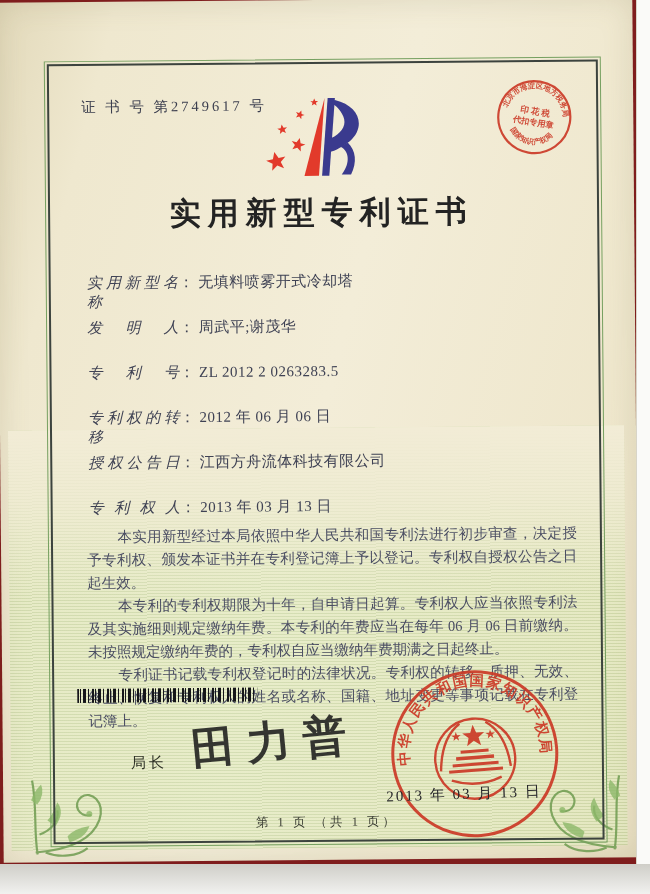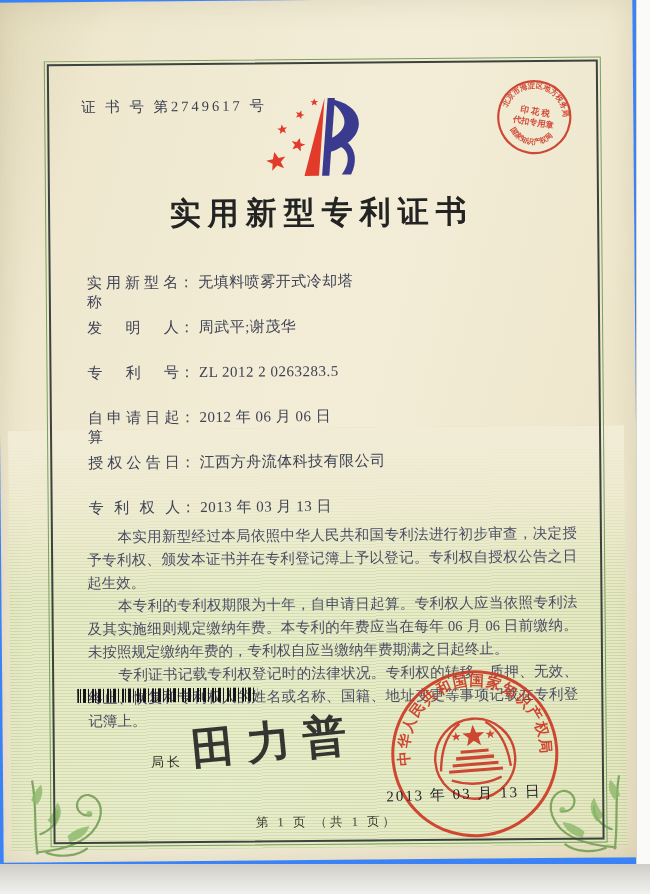--- a/index.html
+++ b/index.html
@@ -1,19 +1,19 @@
 <!DOCTYPE html>
 <html><head>
 <meta charset="utf-8">
 <style>
   html,body{margin:0;padding:0;}
   body{width:650px;height:894px;overflow:hidden;background:#ffffff;
        font-family:"Liberation Serif","DejaVu Serif",serif;}
   .abs{position:absolute;}
-  #photo{position:relative;width:650px;height:894px;background:#3b82f6;}
+  #photo{position:relative;width:650px;height:894px;background:#7f1d1d;}
   
   #paper{position:absolute;left:0;top:0;width:636px;height:860px;
          background:linear-gradient(105deg,#e2d9ba 0%,#efe8cf 14%,#f3edd8 50%,#eee6cb 88%,#e8dfc2 100%);
          box-shadow:inset 0 0 30px rgba(120,110,70,.18);
          transform:rotate(-0.5deg);transform-origin:50% 50%;}
   
   .stripes{position:absolute;left:8px;top:428px;width:616px;height:420px;
            background:repeating-linear-gradient(0deg,
              rgba(141,186,96,.30) 0 1px,rgba(223,236,189,.55) 1px 3px);}
   .stripes-fade{position:absolute;left:8px;top:428px;width:616px;height:170px;
@@ -21,33 +21,33 @@
   
   #frame{position:absolute;left:50px;top:62px;width:547px;height:776px;
          border:2px solid #3c433e;outline:1px solid #76a060;outline-offset:2px;}
   
   .cert-no{left:84px;top:96px;font-size:14.5px;letter-spacing:3px;color:#3b3e4e;}
   
   .title{left:50px;top:192px;width:547px;text-align:center;font-size:31px;
          font-weight:bold;letter-spacing:7px;color:#232323;}
   
   .frow{left:88px;width:480px;font-size:15px;color:#3f4254;letter-spacing:.5px;}
-  .flabel{display:inline-block;width:92px;text-align:justify;text-align-last:justify;vertical-align:top;}
+  .flabel{display:inline-block;width:92px;text-align:justify;text-align-last:justify;vertical-align:top;font-style:italic;}
   .fcolon{display:inline-block;margin-right:4px;}
   
   .body-text{left:86px;top:524px;width:490px;font-size:14.5px;line-height:23px;
              color:#4b4e63;text-align:justify;}
   .body-text p{margin:0;text-indent:2.1em;}
   
   .barcode{left:75px;top:687px;width:180px;height:14px;
     background:repeating-linear-gradient(90deg,
       #16161a 0 2px,transparent 2px 3px,#16161a 3px 4px,transparent 4px 6px,
       #16161a 6px 9px,transparent 9px 11px,#16161a 11px 12px,transparent 12px 15px);}
   
-  .director{left:148px;top:752px;font-size:13px;color:#2e3126;letter-spacing:3px;}
+  .director{left:128px;top:752px;font-size:15px;color:#2e3126;letter-spacing:3px;}
   .signature{left:188px;top:712px;font-size:44px;color:#1d1d1d;letter-spacing:12px;
              transform:rotate(-5deg);font-family:"DejaVu Sans","Liberation Sans",sans-serif;
              font-weight:bold;opacity:.88;}
   
   .tax-stamp{left:497px;top:79px;width:80px;height:80px;transform:rotate(10deg);opacity:.92;}
   .big-seal{left:385px;top:668px;width:175px;height:175px;transform:rotate(-4deg);opacity:.93;}
   .seal-date{left:383px;top:786px;font-size:15px;color:#26262a;letter-spacing:2px;transform:rotate(-1.5deg);}
   
   .footer{left:50px;top:814px;width:547px;text-align:center;font-size:12.5px;
           letter-spacing:3px;color:#3c3f35;}
@@ -137,21 +137,21 @@
     <div class="abs frow" style="top:272px;">
       <span class="flabel">实用新型名称</span><span class="fcolon">：</span><span>无填料喷雾开式冷却塔</span>
     </div>
     <div class="abs frow" style="top:317px;">
       <span class="flabel">发明人</span><span class="fcolon">：</span><span>周武平;谢茂华</span>
     </div>
     <div class="abs frow" style="top:362px;">
       <span class="flabel">专利号</span><span class="fcolon">：</span><span>ZL 2012 2 0263283.5</span>
     </div>
     <div class="abs frow" style="top:407px;">
-      <span class="flabel">自申请日起算</span><span class="fcolon">：</span><span>2012 年 06 月 06 日</span>
+      <span class="flabel">专利权的转移</span><span class="fcolon">：</span><span>2012 年 06 月 06 日</span>
     </div>
     <div class="abs frow" style="top:452px;">
       <span class="flabel">授权公告日</span><span class="fcolon">：</span><span>江西方舟流体科技有限公司</span>
     </div>
     <div class="abs frow" style="top:497px;">
       <span class="flabel">专利权人</span><span class="fcolon">：</span><span>2013 年 03 月 13 日</span>
     </div>
 
     <div class="abs body-text">
       <p>本实用新型经过本局依照中华人民共和国专利法进行初步审查，决定授予专利权、颁发本证书并在专利登记簿上予以登记。专利权自授权公告之日起生效。</p>

